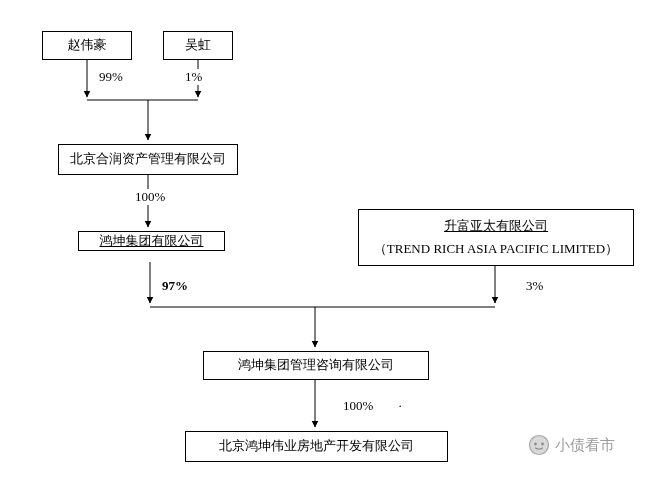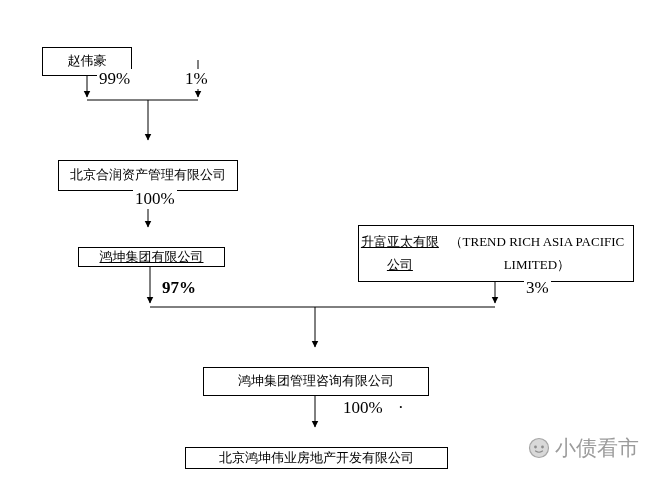--- a/index.html
+++ b/index.html
@@ -21,43 +21,42 @@
     position: absolute;
     border: 1px solid #000000;
     background: #ffffff;
     display: flex;
     align-items: center;
     justify-content: center;
     text-align: center;
     font-size: 13px;
     color: #000000;
     line-height: 1.3;
-    margin-top: 16px;
   }
   .node.two-line {
-    flex-direction: row;
+    flex-direction: column;
     line-height: 1.75;
   }
   .underlined { text-decoration: underline; }
   .pct {
     position: absolute;
-    font-size: 17px;
+    font-size: 13px;
     color: #000000;
     background: #ffffff;
     padding: 0 2px;
   }
   .watermark {
     position: absolute;
     left: 528px;
     top: 434px;
     display: flex;
     align-items: center;
     gap: 5px;
     color: #9b9b9b;
-    font-size: 21px;
+    font-size: 15px;
     font-family: "Liberation Sans", "DejaVu Sans", sans-serif;
   }
   .wm-icon { display: inline-block; width: 22px; height: 22px; }
 </style>
 </head>
 <body>
 
 <div class="canvas">
 
   <svg class="connectors" width="647" height="478" viewBox="0 0 647 478" xmlns="http://www.w3.org/2000/svg">
@@ -79,39 +78,42 @@
     <line x1="150" y1="307" x2="495" y2="307" stroke="#000" stroke-width="1"></line>
     <line x1="315" y1="307" x2="315" y2="347" stroke="#000" stroke-width="1" marker-end="url(#ah)"></line>
 
     <line x1="315" y1="380" x2="315" y2="427" stroke="#000" stroke-width="1" marker-end="url(#ah)"></line>
   </svg>
 
   <div class="node" style="left:42px; top:31px; width:90px; height:29px;">
     <span>赵伟豪</span>
   </div>
 
+  <div class="node" style="left:163px; top:31px; width:70px; height:29px;">
+    <span>吴虹</span>
+  </div>
 
   <div class="node" style="left:58px; top:144px; width:180px; height:31px;">
     <span>北京合润资产管理有限公司</span>
   </div>
 
   <div class="node" style="left:78px; top:231px; width:147px; height:20px;">
     <span class="underlined">鸿坤集团有限公司</span>
   </div>
 
   <div class="node two-line" style="left:358px; top:209px; width:276px; height:57px;">
     <span class="underlined">升富亚太有限公司</span>
     <span>（TREND RICH ASIA PACIFIC LIMITED）</span>
   </div>
 
   <div class="node" style="left:203px; top:351px; width:226px; height:29px;text-align:center;">
     <span>鸿坤集团管理咨询有限公司</span>
   </div>
 
-  <div class="node" style="left:185px; top:431px; width:263px; height:22px;">
+  <div class="node" style="left:185px; top:431px; width:263px; height:31px;">
     <span>北京鸿坤伟业房地产开发有限公司</span>
   </div>
 
   <div class="pct" style="left:97px; top:69px;">99%</div>
   <div class="pct" style="left:183px; top:69px;">1%</div>
   <div class="pct" style="left:133px; top:189px;">100%</div>
   <div class="pct" style="left:160px; top:278px;font-weight:bold;">97%</div>
   <div class="pct" style="left:524px; top:278px;">3%</div>
   <div class="pct" style="left:341px; top:398px;">100%</div>
   <div class="pct" style="left:396px; top:398px; background:transparent;">·</div>

